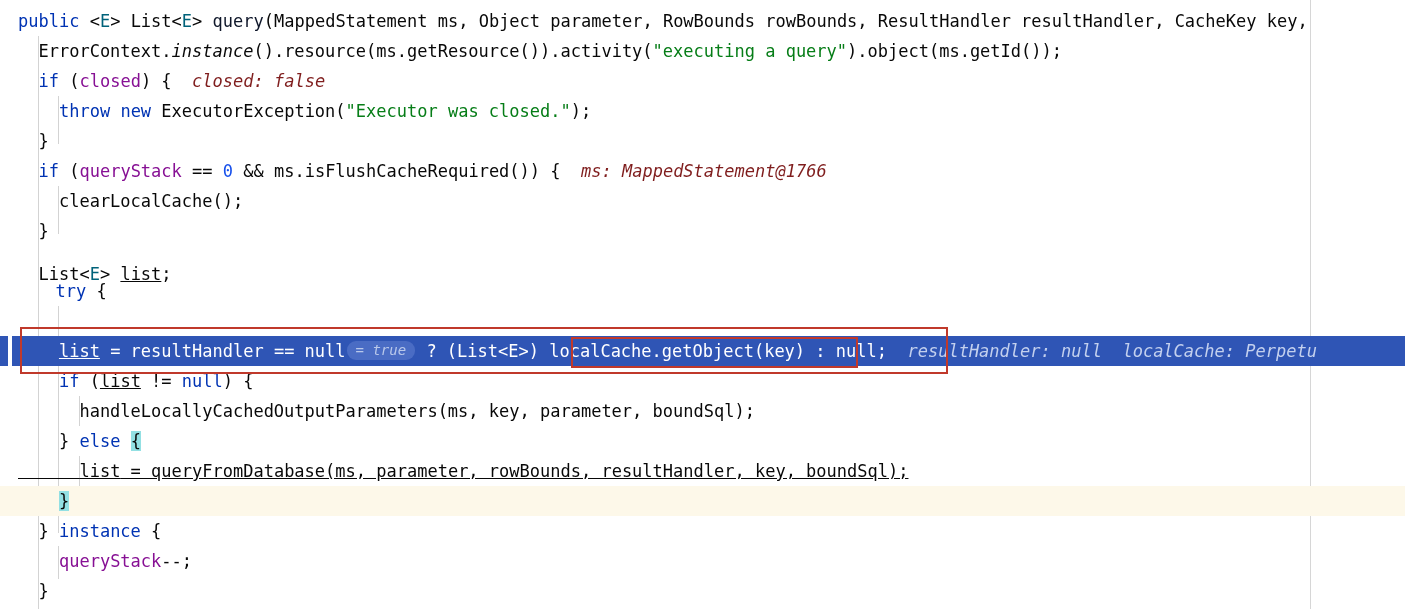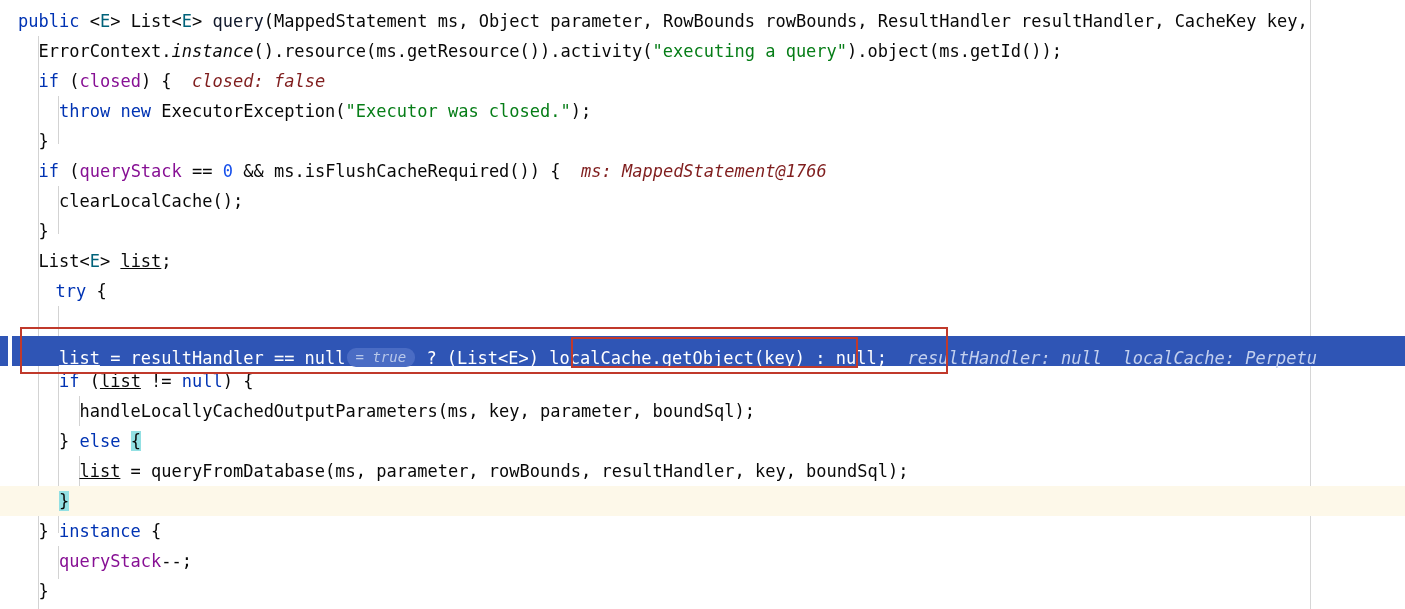--- a/index.html
+++ b/index.html
@@ -204,55 +204,55 @@
     <div class="code" style="left:18px;">    clearLocalCache();</div>
   </div>
 
   
   <div class="line" style="top:216px;">
     <div class="code" style="left:18px;">  }</div>
   </div>
 
   
   <div class="line" style="top:246px;">
-    <div class="code" style="left:18px;">  List&lt;<span class="gen">E</span>&gt; <span class="ident-u">list</span>;</div>
+    <div class="code" style="left:18px;margin-top:13px;">  List&lt;<span class="gen">E</span>&gt; <span class="ident-u">list</span>;</div>
   </div>
 
   
   <div class="line" style="top:276px;">
     <div class="code" style="left:35px;">  <span class="kw">try</span> {</div>
   </div>
 
   
 
   
   <div class="exec-strip" style="left:0px;  width:8px;  top:336px;"></div>
   <div class="exec-strip" style="left:12px; width:1393px; top:336px;"></div>
   <div class="line line-exec" style="top:336px; background:transparent;">
-    <div class="code" style="left:18px;margin-top:7px;">    <span class="ident-u">list</span> = resultHandler == <span class="kw2">null</span><span class="pill">= true</span> ? (List&lt;<span class="gen">E</span>&gt;) localCache.getObject(key) : <span class="kw2">null</span>;  <span class="hint">resultHandler: null</span>  <span class="hint">localCache:</span> <span class="hint">Perpetu</span></div>
+    <div class="code" style="left:18px;">    <span class="ident-u">list</span> = resultHandler == <span class="kw2">null</span><span class="pill">= true</span> ? (List&lt;<span class="gen">E</span>&gt;) localCache.getObject(key) : <span class="kw2">null</span>;  <span class="hint">resultHandler: null</span>  <span class="hint">localCache:</span> <span class="hint">Perpetu</span></div>
   </div>
 
   
   <div class="line" style="top:396px;">
     <div class="code" style="left:18px;">      handleLocallyCachedOutputParameters(ms, key, parameter, boundSql);</div>
   </div>
 
   
   <div class="line" style="top:366px;">
     <div class="code" style="left:18px;">    <span class="kw">if</span> (<span class="ident-u">list</span> != <span class="kw">null</span>) {</div>
   </div>
 
   
   <div class="line" style="top:426px;">
     <div class="code" style="left:18px;">    } <span class="kw">else</span> <span class="brace-hl">{</span></div>
   </div>
 
   
   <div class="line" style="top:456px;">
-    <div class="code" style="left:18px;">      <span class="ident-u">list</span> = queryFromDatabase(ms, parameter, rowBounds, resultHandler, key, boundSql);</div>
+    <div class="code" style="left:18px;text-decoration:underline;">      <span class="ident-u">list</span> = queryFromDatabase(ms, parameter, rowBounds, resultHandler, key, boundSql);</div>
   </div>
 
   
   <div class="line line-caret" style="top:486px;">
     <div class="code" style="left:18px;">    <span class="brace-hl">}</span></div>
   </div>
 
   
   <div class="line" style="top:516px;">
     <div class="code" style="left:18px;">  } <span class="kw">instance</span> {</div>

